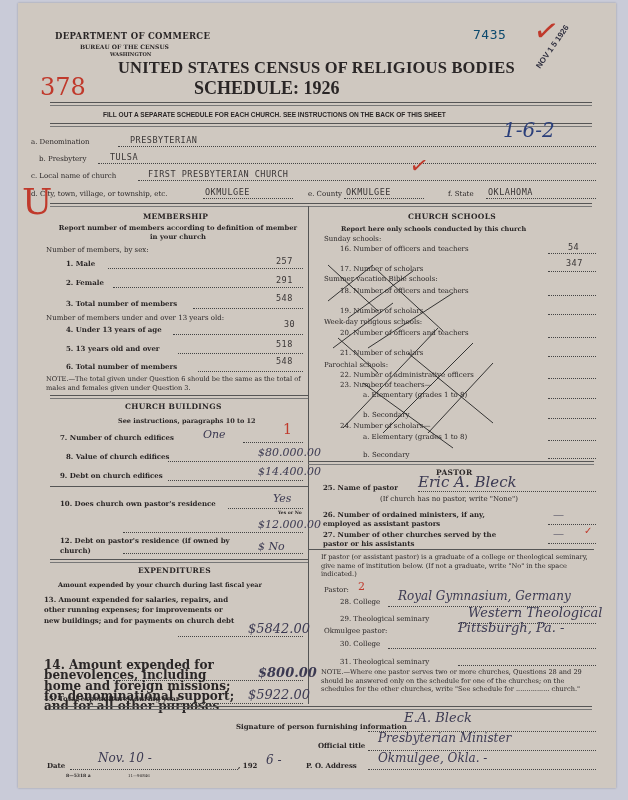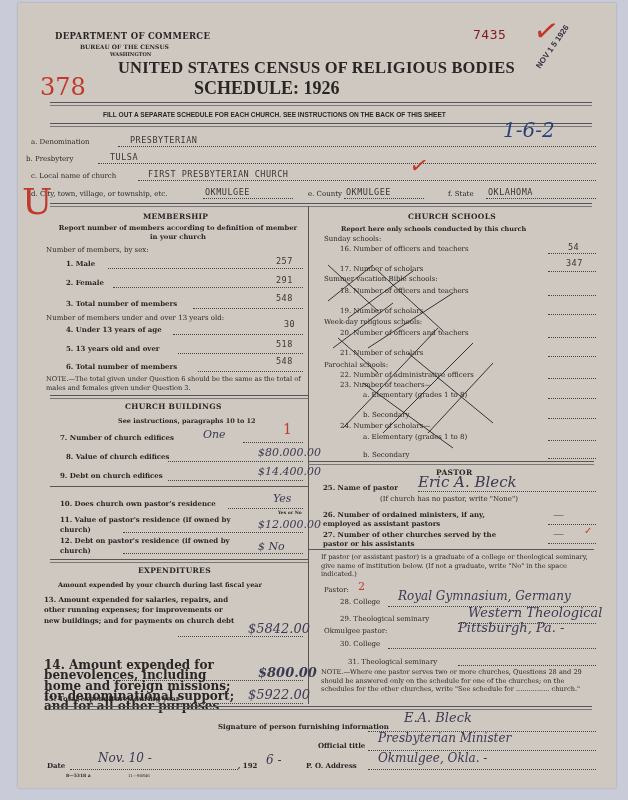--- a/index.html
+++ b/index.html
@@ -26,21 +26,21 @@
   .vrule { position:absolute; width:0; border-left:1px solid #555; }
   .lbl { font-size:7px; }
   .lblb { font-size:7px; font-weight:bold; }
   .sec { font-size:7.5px; font-weight:bold; letter-spacing:0.3px; }
   .typed { font-family:"DejaVu Sans Mono","Liberation Mono", monospace; font-size:8.5px; color:#3a3636; letter-spacing:0.5px; }
   .hand { font-family:"DejaVu Serif", serif; font-style:italic; color:#3c3a52; font-size:11px; }
   .red { color:#c0392b; }
   .blue { color:#2b3f7a; }
   .dots { position:absolute; height:0; border-bottom:1px dotted #444; }
   .stamp { color:#2f2f3f; font-family:"Liberation Sans", sans-serif; font-weight:bold; font-size:8px; }
-  .faint { color:#7f1d1d; }
+  .faint { color:#0c4a6e; }
 </style>
 </head>
 <body>
 
 <div class="paper">
 
   <div class="abs hdr-dept" style="left:37px;top:28px;">DEPARTMENT OF COMMERCE</div>
   <div class="abs hdr-small" style="left:62px;top:40px;">BUREAU OF THE CENSUS</div>
   <div class="abs hdr-small" style="left:92px;top:48px;font-size:5px;">WASHINGTON</div>
 
@@ -55,21 +55,21 @@
   <div class="rule2" style="left:32px;top:99px;width:542px;"></div>
   <div class="abs instr" style="left:85px;top:107px;">FILL OUT A SEPARATE SCHEDULE FOR EACH CHURCH.   SEE INSTRUCTIONS ON THE BACK OF THIS SHEET</div>
   <div class="rule2" style="left:32px;top:120px;width:542px;"></div>
 
   <div class="abs hand blue" style="left:485px;top:115px;font-size:20px;">1-6-2</div>
 
   <div class="abs lbl" style="left:13px;top:135px;">a. Denomination</div>
   <div class="abs typed" style="left:112px;top:132px;">PRESBYTERIAN</div>
   <div class="dots" style="left:100px;top:143px;width:478px;"></div>
 
-  <div class="abs lbl" style="left:8px;top:152px;">b. Presbytery</div>
+  <div class="abs lbl" style="left:21px;top:152px;">b. Presbytery</div>
   <div class="abs typed" style="left:92px;top:149px;">TULSA</div>
   <div class="dots" style="left:80px;top:160px;width:498px;"></div>
 
   <div class="abs lbl" style="left:13px;top:169px;">c. Local name of church</div>
   <div class="abs typed" style="left:130px;top:166px;">FIRST PRESBYTERIAN CHURCH</div>
   <div class="dots" style="left:120px;top:177px;width:458px;"></div>
   <div class="abs red" style="left:392px;top:150px;font-size:22px;transform:rotate(10deg);">✓</div>
 
   <div class="abs lbl" style="left:13px;top:187px;">d. City, town, village, or township, etc.</div>
   <div class="abs typed" style="left:187px;top:184px;">OKMULGEE</div>
@@ -136,21 +136,20 @@
   <div class="abs hand" style="left:240px;top:462px;">$14.400.00</div>
   <div class="dots" style="left:150px;top:477px;width:135px;"></div>
 
   <div class="rule1" style="left:32px;top:483px;width:258px;"></div>
 
   <div class="abs lblb" style="left:42px;top:496px;">10. Does church own pastor's residence</div>
   <div class="abs hand" style="left:255px;top:489px;font-style:italic;">Yes</div>
   <div class="abs" style="left:260px;top:507px;font-size:4.5px;font-weight:bold;">Yes or No</div>
   <div class="dots" style="left:210px;top:505px;width:75px;"></div>
 
-  <div style="position:absolute;left:42px;top:512px;width:180px;font-size:7px;font-weight:bold;line-height:10px;">11. Value of pastor's residence (if owned by church)</div>
   <div class="abs hand" style="left:240px;top:515px;">$12.000.00</div>
   <div class="dots" style="left:105px;top:529px;width:180px;"></div>
 
   <div style="position:absolute;left:42px;top:533px;width:180px;font-size:7px;font-weight:bold;line-height:10px;">12. Debt on pastor's residence (if owned by church)</div>
   <div class="abs hand" style="left:240px;top:537px;">$ No</div>
   <div class="dots" style="left:105px;top:550px;width:180px;"></div>
 
   <div class="rule2" style="left:32px;top:556px;width:258px;"></div>
 
   <div class="abs sec" style="left:120px;top:563px;">EXPENDITURES</div>
@@ -254,28 +253,28 @@
   <div class="abs lbl" style="left:322px;top:612px;">29. Theological seminary</div>
   <div class="abs hand" style="left:450px;top:602px;font-size:13px;">Western Theological</div>
   <div class="dots" style="left:440px;top:620px;width:138px;"></div>
 
   <div class="abs lbl" style="left:306px;top:624px;">Okmulgee pastor:</div>
   <div class="abs hand" style="left:440px;top:617px;font-size:13px;">Pittsburgh, Pa. -</div>
 
   <div class="abs lbl" style="left:322px;top:637px;">30. College</div>
   <div class="dots" style="left:370px;top:645px;width:208px;"></div>
 
-  <div class="abs lbl" style="left:330px;top:655px;">31. Theological seminary</div>
+  <div class="abs lbl" style="left:322px;top:655px;">31. Theological seminary</div>
   <div class="dots" style="left:440px;top:662px;width:138px;"></div>
 
   <div style="position:absolute;left:303px;top:665px;width:272px;font-size:6.6px;line-height:8.6px;">NOTE.—Where one pastor serves two or more churches, Questions 28 and 29 should be answered only on the schedule for one of the churches; on the schedules for the other churches, write "See schedule for ................ church."</div>
 
   <div class="rule2" style="left:32px;top:703px;width:542px;"></div>
 
-  <div class="abs lblb" style="left:164px;top:719px;padding-left:36px;">Signature of person furnishing information</div>
+  <div class="abs lblb" style="left:182px;top:719px;padding-left:36px;">Signature of person furnishing information</div>
   <div class="abs hand" style="left:386px;top:707px;font-size:13px;">E.A. Bleck</div>
   <div class="dots" style="left:350px;top:728px;width:228px;"></div>
 
   <div class="abs lblb" style="left:300px;top:738px;">Official title</div>
   <div class="abs hand" style="left:360px;top:728px;font-size:12px;">Presbyterian Minister</div>
   <div class="dots" style="left:350px;top:747px;width:228px;"></div>
 
   <div class="abs lblb" style="left:29px;top:758px;">Date</div>
   <div class="abs hand" style="left:80px;top:748px;font-size:12px;">Nov. 10 -</div>
   <div class="dots" style="left:52px;top:766px;width:168px;"></div>

